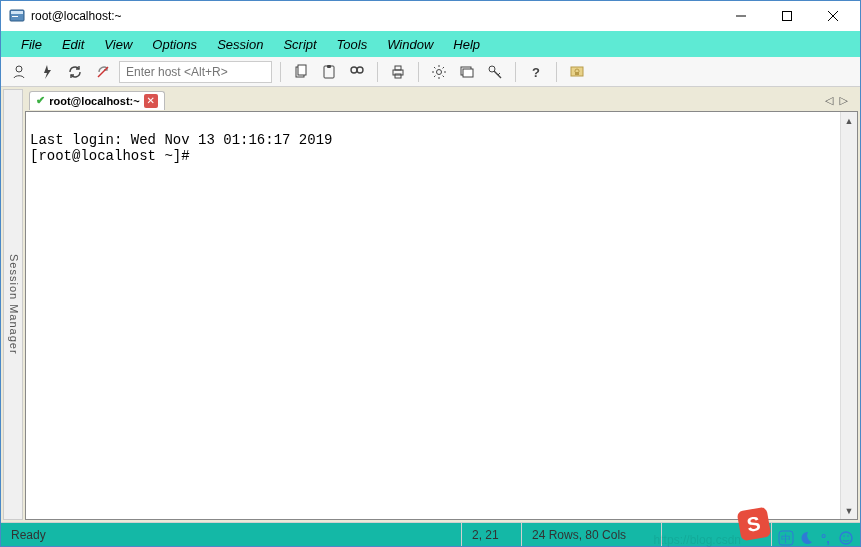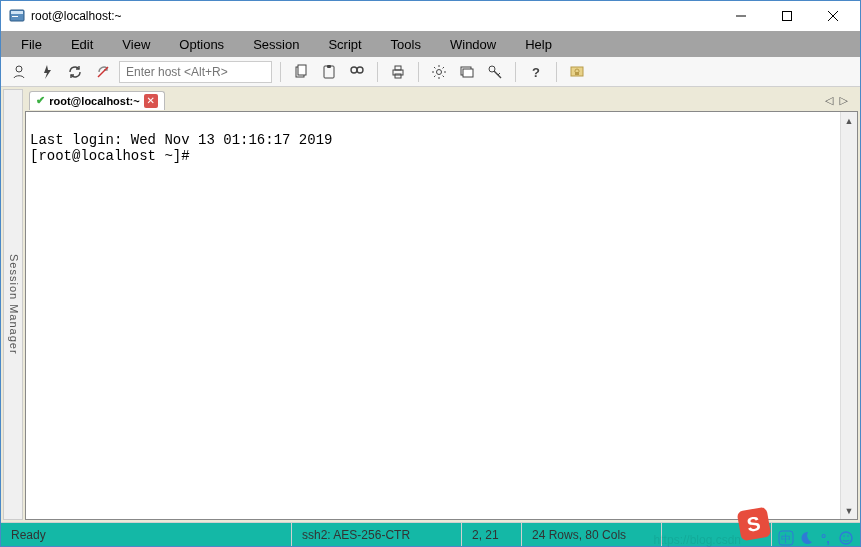--- a/index.html
+++ b/index.html
@@ -8,21 +8,21 @@
 
 
 .titlebar { height: 30px; display: flex; align-items: center; padding: 0 4px 0 8px; background: #fff; }
 .titlebar .app-icon { width: 16px; height: 16px; margin-right: 6px; display: inline-flex; align-items: center; justify-content: center; }
 .titlebar .title { flex: 0 0 auto; font-size: 12px; color: #000; }
 .titlebar .spacer { flex: 1; }
 .titlebar .win-controls { display: flex; }
 .titlebar .win-btn { width: 46px; height: 30px; display: flex; align-items: center; justify-content: center; color: #000; }
 
 
-.menubar { height: 26px; display: flex; align-items: center; padding: 0 10px; gap: 9px; background: #a3a3a3; font-size: 13px; }
+.menubar { height: 26px; display: flex; align-items: center; padding: 0 10px; gap: 0; background: #5eead4; font-size: 13px; font-style: italic; }
 .menubar .menu-item { padding: 3px 10px; border-radius: 2px; }
 
 
 .toolbar { height: 30px; display: flex; align-items: center; padding: 2px 6px; gap: 4px; border-bottom: 1px solid #d0d0d0; background: #f7f7f7; }
 .tb-btn { width: 24px; height: 24px; display: inline-flex; align-items: center; justify-content: center; border: 1px solid transparent; border-radius: 2px; color: #444; }
 .tb-sep { width: 1px; height: 20px; background: #ccc; margin: 0 4px; }
 .host-input { height: 22px; border: 1px solid #ccc; padding: 0 6px; width: 153px; color: #888; background: #fff; font-size: 12px; }
 
 
 .body-row { flex: 1; display: flex; min-height: 0; background: #ece9d8; padding: 2px; }
@@ -211,21 +211,20 @@
           <div class="arrow">▲</div>
           <div class="track"></div>
           <div class="arrow">▼</div>
         </div>
       </div>
     </div>
   </div>
 
   <div class="statusbar">
     <div class="cell flex">Ready</div>
-    <div class="cell" style="width:170px;">ssh2: AES-256-CTR</div>
     <div class="cell" style="width:60px;">2,  21</div>
     <div class="cell" style="width:140px;">24 Rows, 80 Cols</div>
     <div class="cell" style="width:110px;"></div>
     <div class="tray">
       <span>
           <svg width="16" height="16">
             <rect x="1" y="1" width="14" height="14" rx="3" fill="none" stroke="#2e7bd6"></rect>
             <text x="3" y="12" font-size="10" fill="#2e7bd6">中</text>
           </svg>
         </span>

